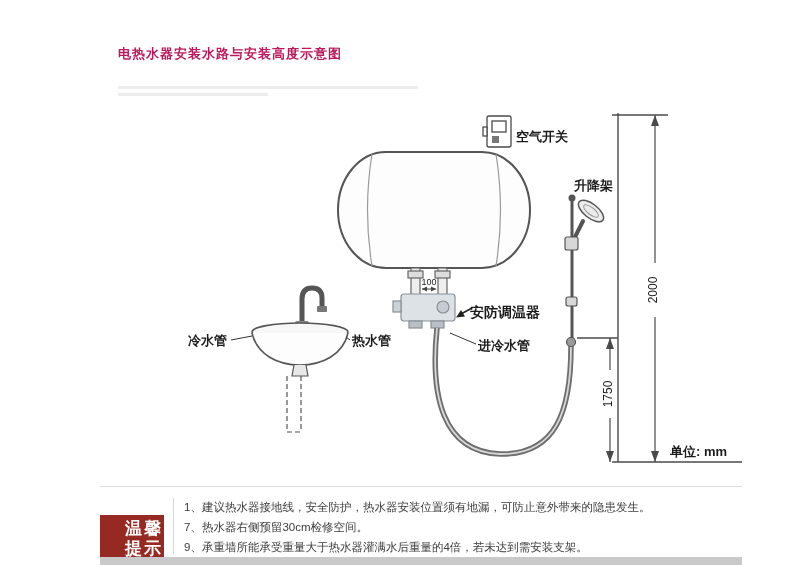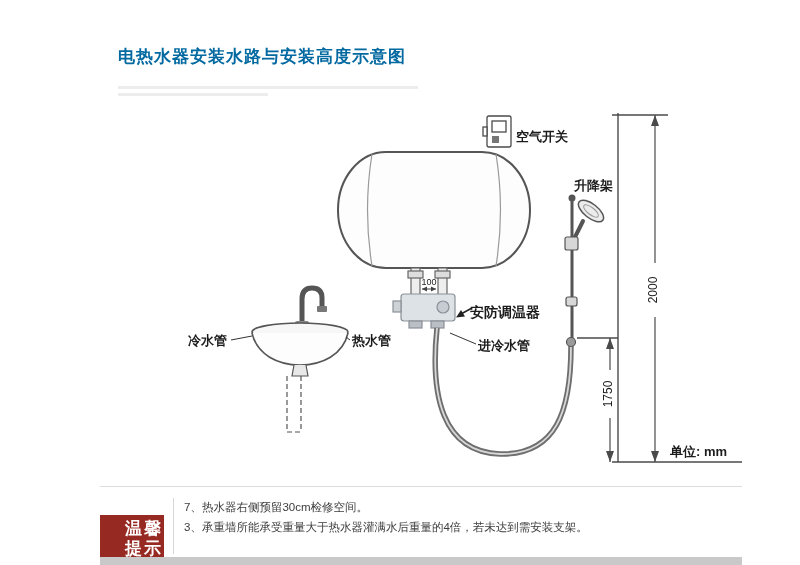--- a/index.html
+++ b/index.html
@@ -1,18 +1,18 @@
 <!DOCTYPE html>
 <html><head>
 <meta charset="utf-8">
 <style>
   * { box-sizing: border-box; margin: 0; padding: 0; }
   body { font-family: "Liberation Sans", "DejaVu Sans", sans-serif; background: #fff; }
   .page { position: relative; width: 800px; height: 565px; background: #ffffff; overflow: hidden; }
-  .title { position: absolute; left: 118px; top: 45px; font-size: 17px; font-weight: 700; color: #0369a1; letter-spacing: 1px; }
+  .title { position: absolute; left: 118px; top: 45px; font-size: 13px; font-weight: 700; color: #be185d; letter-spacing: 1px; }
   .wm { position: absolute; background: #ededed; height: 3px; }
   .diagram-svg { position: absolute; left: 0; top: 0; }
   svg text { font-family: "Liberation Sans", "DejaVu Sans", sans-serif; fill: #1c1c1c; }
   .lbl { font-size: 13px; font-weight: 700; }
   .lbl-bold { font-size: 14px; font-weight: 700; }
   .dim { font-size: 12px; }
   .dim-sm { font-size: 9px; }
   .tips-sep { position: absolute; left: 100px; top: 486px; width: 642px; height: 1px; background: #dcdcdc; }
   .tips-badge { position: absolute; left: 100px; top: 515px; width: 64px; height: 56px; padding: 4px 0 0 25px; background: #962a22; color: #fff; }
   .tips-badge .big { font-size: 17px; font-weight: 700; line-height: 20px; letter-spacing: 2px; }
@@ -141,18 +141,19 @@
   </svg>
 
   <div class="tips-sep"></div>
   <div class="tips-badge">
     <div class="big">温馨</div>
     <div class="big">提示</div>
     <div class="tiny"></div>
   </div>
   <div class="tips-divider"></div>
   <div class="tips-list">
+    <div>1、建议热水器接地线，安全防护，热水器安装位置须有地漏，可防止意外带来的隐患发生。</div>
     <div>7、热水器右侧预留30cm检修空间。</div>
-    <div>3、承重墙所能承受重量大于热水器灌满水后重量的4倍，若未达到需安装支架。</div>
+    <div>9、承重墙所能承受重量大于热水器灌满水后重量的4倍，若未达到需安装支架。</div>
   </div>
   <div class="bottom-bar"></div>
 
 </div>
 
 </body></html>

